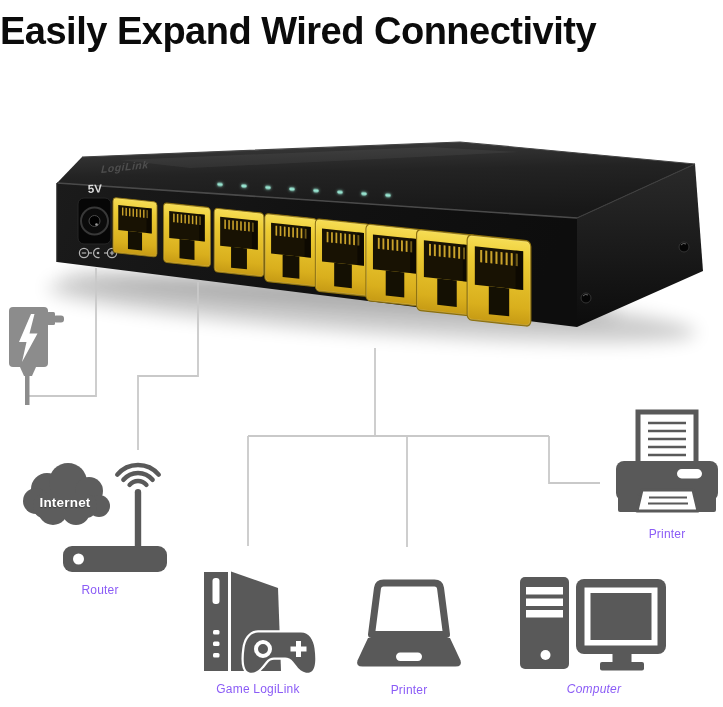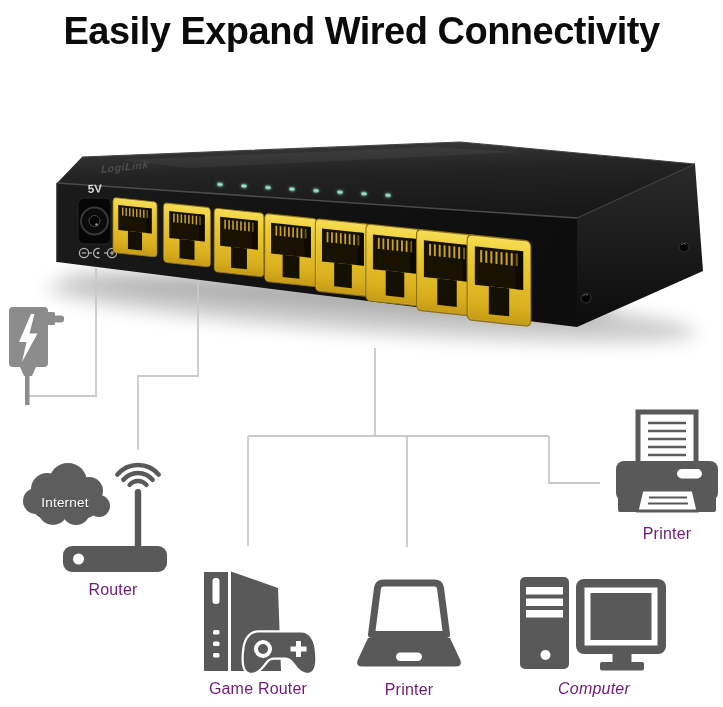--- a/index.html
+++ b/index.html
@@ -1,30 +1,30 @@
 <!DOCTYPE html>
 <html><head>
 <meta charset="utf-8">
 <style>
   html,body{margin:0;padding:0;background:#fff;}
   .canvas{
     position:relative;width:723px;height:707px;background:#ffffff;overflow:hidden;
     font-family:"Liberation Sans", sans-serif;
   }
   .title{
-    position:absolute;top:10px;left:0;right:0;margin:0;text-align:center;
+    position:absolute;top:10px;left:0;right:0;margin:0;text-align:left;
     font-size:38px;font-weight:700;letter-spacing:-0.5px;color:#0b0b0b;
   }
   .scene{position:absolute;left:0;top:0;width:723px;height:707px;}
   .lbl{
     position:absolute;transform:translate(-50%,-50%);
-    font-size:16px;color:#701a75;white-space:nowrap;letter-spacing:.2px;
+    font-size:12px;color:#8b5cf6;white-space:nowrap;letter-spacing:.2px;
   }
   .lbl-internet{
-    font-size:13.5px;font-weight:400;color:#ffffff;
+    font-size:13.5px;font-weight:700;color:#ffffff;
     text-shadow:0 1px 1px rgba(0,0,0,.35);
   }
 </style>
 </head>
 <body>
 
 <div class="canvas">
 
   <h1 class="title">Easily Expand Wired Connectivity</h1>
 
@@ -220,19 +220,19 @@
       <circle cx="545.5" cy="655" r="5" fill="#ffffff"></circle>
       <rect x="576" y="579" width="90" height="75" rx="8" fill="#595959"></rect>
       <rect x="584.5" y="587.5" width="73" height="58" fill="#ffffff"></rect>
       <rect x="590.5" y="593" width="61" height="47" fill="#595959"></rect>
       <rect x="612.5" y="653" width="19" height="10" fill="#595959"></rect>
       <rect x="600" y="662" width="44" height="8.5" rx="2" fill="#595959"></rect>
     </g>
   </svg>
 
   <div class="lbl lbl-internet" style="left:65px;top:502px;">Internet</div>
-  <div class="lbl" style="left:113px;top:590px;">Router</div>
+  <div class="lbl" style="left:100px;top:590px;">Router</div>
   <div class="lbl" style="left:667px;top:534px;">Printer</div>
-  <div class="lbl" style="left:258px;top:689px;">Game Router</div>
+  <div class="lbl" style="left:258px;top:689px;">Game LogiLink</div>
   <div class="lbl" style="left:409px;top:690px;">Printer</div>
   <div class="lbl" style="left:594px;top:689px;font-style:italic;">Computer</div>
 
 </div>
 
 </body></html>

